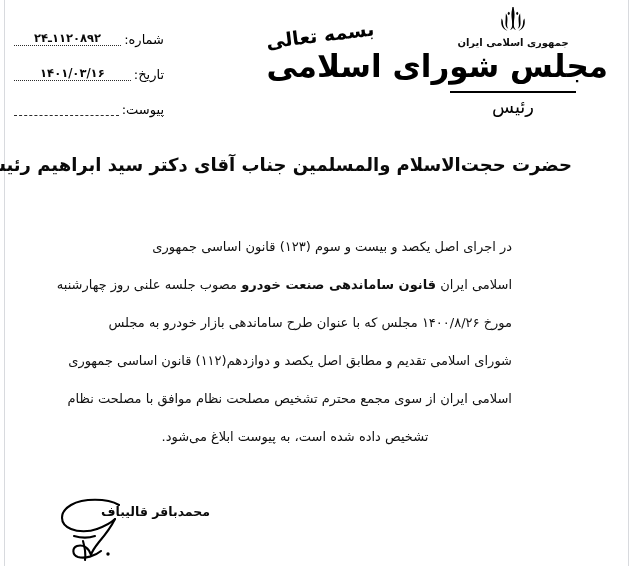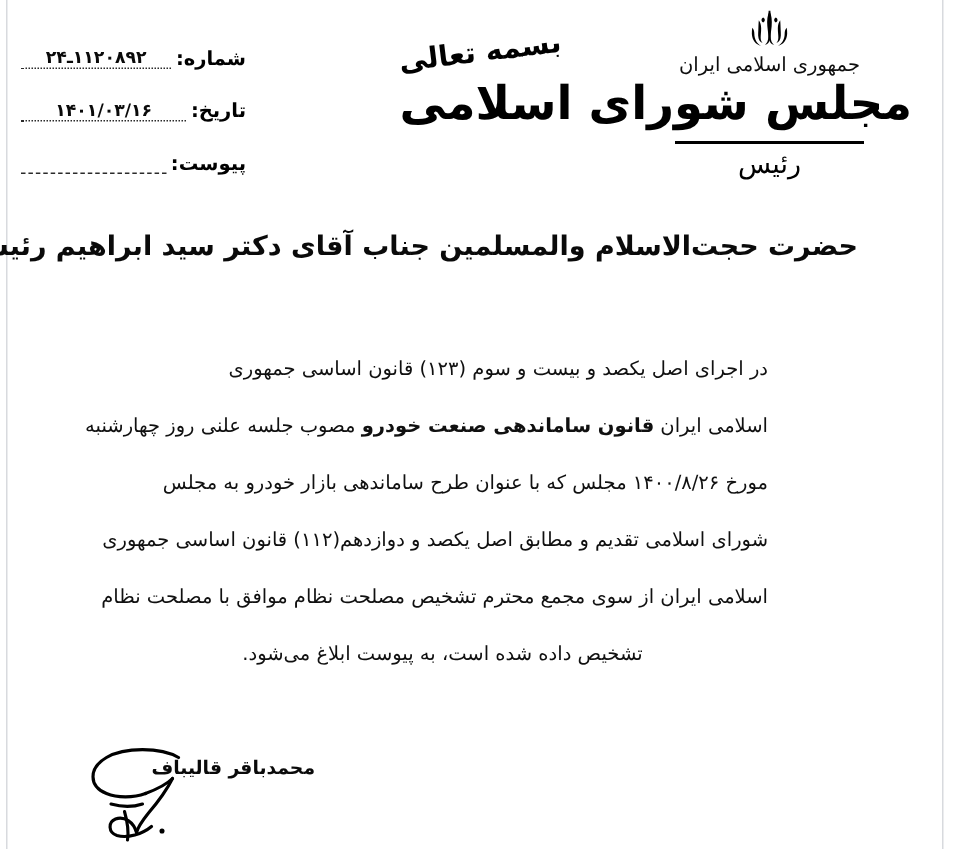--- a/index.html
+++ b/index.html
@@ -54,22 +54,22 @@
     text-align: center;
     direction: rtl;
   }
   .emblem {
     display: block;
     margin: 0 auto 1px auto;
     width: 34px;
     height: 30px;
   }
   .lh-country {
-    font-size: 13px;
-    font-weight: 400;
+    font-size: 10px;
+    font-weight: 700;
     letter-spacing: .3px;
     line-height: 1.1;
     margin-bottom: 1px;
     color: #0d0d0d;
   }
   .lh-org {
     font-size: 31px;
     font-weight: 700;
     line-height: 1.12;
     color: #000000;
@@ -109,21 +109,21 @@
     direction: rtl;
   }
   .meta-row {
     display: flex;
     align-items: flex-end;
     margin-bottom: 17px;
     height: 18px;
   }
   .meta-label {
     font-size: 13px;
-    font-weight: 700;
+    font-weight: 400;
     color: #000;
     white-space: nowrap;
     padding-left: 3px;
     line-height: 1;
   }
   .meta-line {
     flex: 1 1 auto;
     position: relative;
     border-bottom: 1px dotted #2b2b2b;
     height: 14px;

